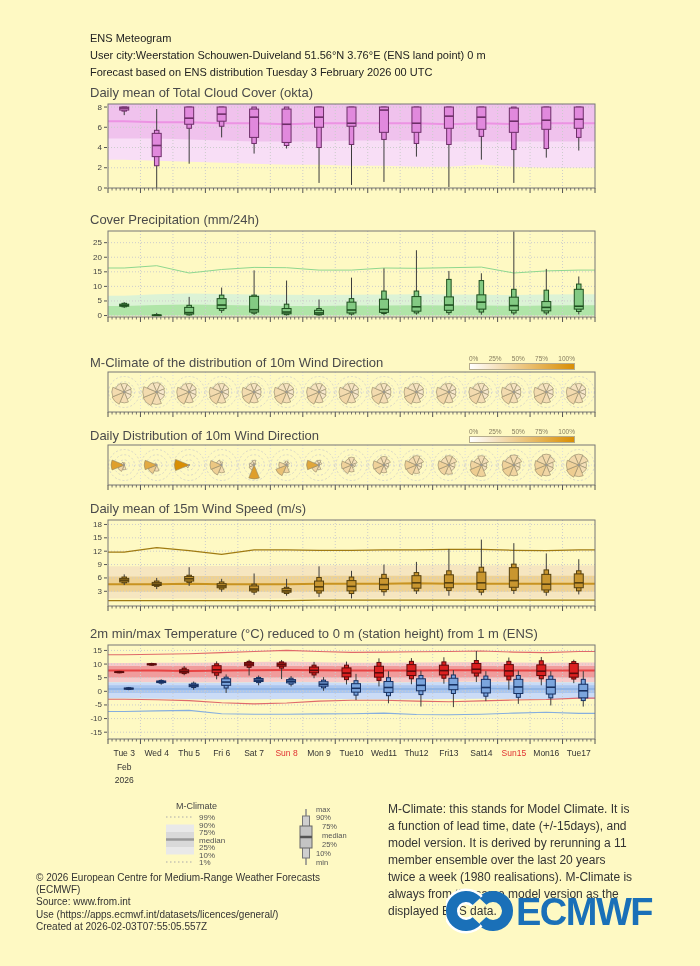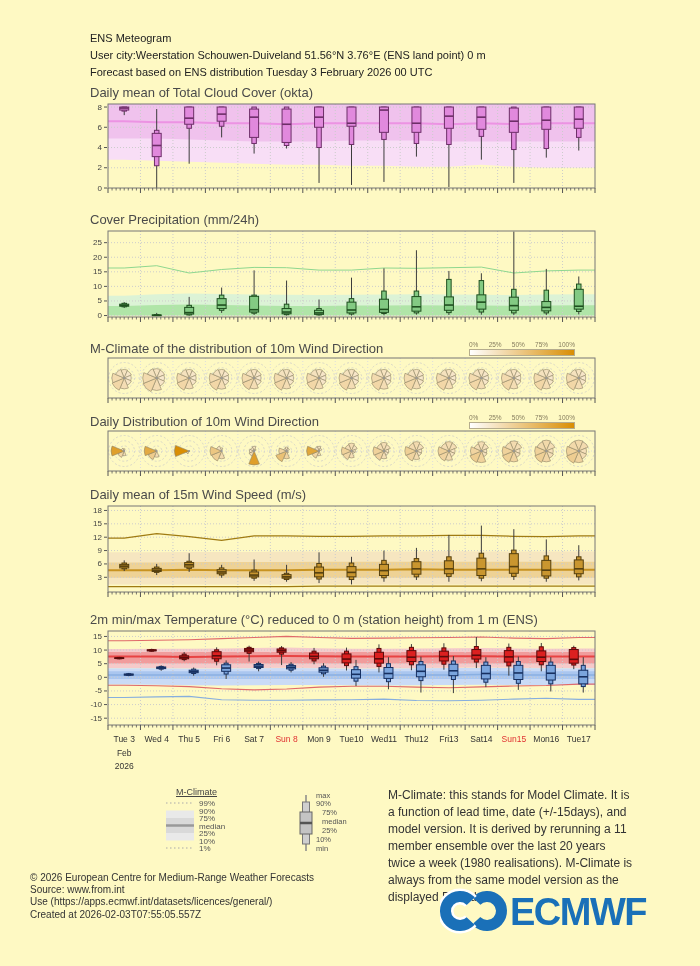--- a/index.html
+++ b/index.html
@@ -9,24 +9,24 @@
   .charts{margin-left:78px;}
   .chart-section{margin-top:4px;}
   .chart-head{display:flex;justify-content:space-between;align-items:flex-end;height:15px;}
   .chart-title{font-size:13px;color:#4a4a4a;margin-left:12px;white-space:nowrap;}
   .scale-legend{margin-right:125px;width:106px;}
   .scale-ticks{display:flex;justify-content:space-between;font-size:6.5px;color:#857c5e;margin-bottom:1px;}
   .scale-bar{height:5px;border:1px solid #b5ac8d;background:linear-gradient(to right,#ffffff,#d98e04);}
   svg text{font-family:"Liberation Sans",sans-serif;}
   .legend-block{display:flex;margin:10px 0 0 162px;}
   .mclim-col{width:128px;}
-  .mclim-title{font-size:9px;color:#444;margin-left:14px;text-decoration:underline;}
+  .mclim-title{font-size:9px;color:#444;margin-left:14px;}
   .ens-col{width:84px;margin-left:4px;padding-top:2px;}
   .about-col{width:245px;margin-left:10px;font-size:12px;color:#333;line-height:1.42;}
-  .footer{position:absolute;left:30px;top:872px;width:650px;font-size:10px;color:#333;line-height:1.22;}
+  .footer{position:absolute;left:36px;top:872px;width:650px;font-size:10px;color:#333;line-height:1.22;}
   .footer-line{white-space:nowrap;}
   .logo-wrap{position:absolute;right:0px;top:14px;}
 </style>
 </head>
 <body>
 
 <div class="page">
 
   <div class="header">
     <div>ENS Meteogram</div>
@@ -475,21 +475,21 @@
             <line x1="492.65000000000003" y1="90" x2="492.65000000000003" y2="92.5" stroke="#555" stroke-width="0.8"></line>
             <line x1="496.70833333333337" y1="90" x2="496.70833333333337" y2="92.5" stroke="#555" stroke-width="0.8"></line>
             <line x1="500.7666666666667" y1="90" x2="500.7666666666667" y2="92.5" stroke="#555" stroke-width="0.8"></line>
             <line x1="504.82500000000005" y1="90" x2="504.82500000000005" y2="92.5" stroke="#555" stroke-width="0.8"></line>
             <line x1="508.8833333333334" y1="90" x2="508.8833333333334" y2="92.5" stroke="#555" stroke-width="0.8"></line>
             <line x1="512.9416666666667" y1="90" x2="512.9416666666667" y2="92.5" stroke="#555" stroke-width="0.8"></line>
             <line x1="517" y1="90" x2="517" y2="95" stroke="#555" stroke-width="1"></line>
           </svg></div>
     </div>
 
-    <div class="chart-section" style="margin-top:8px">
+    <div class="chart-section" style="margin-top:22px">
       <div class="chart-head">
         <span class="chart-title">M-Climate of the distribution of 10m Wind Direction</span>
         <div class="scale-legend">
           <div class="scale-ticks">
             <span>0%</span>
             <span>25%</span>
             <span>50%</span>
             <span>75%</span>
             <span>100%</span>
           </div>
@@ -1702,20 +1702,21 @@
             <text x="28" y="44" font-size="7.5" fill="#555">25%</text>
             <text x="22" y="53" font-size="7.5" fill="#555">10%</text>
             <text x="22" y="62" font-size="7.5" fill="#555">min</text>
           </svg></div>
     </div>
     <div class="about-col">M-Climate: this stands for Model Climate. It is a function of lead time, date (+/-15days), and model version. It is derived by rerunning a 11 member ensemble over the last 20 years twice a week (1980 realisations). M-Climate is always from the same model version as the displayed ENS data.</div>
   </div>
 
   <div class="footer">
     <div class="footer-line">© 2026 European Centre for Medium-Range Weather Forecasts</div>
+    <div class="footer-line">(ECMWF)</div>
     <div class="footer-line">Source: www.from.int</div>
     <div class="footer-line">Use (https://apps.ecmwf.int/datasets/licences/general/)</div>
     <div class="footer-line">Created at 2026-02-03T07:55:05.557Z</div>
     <div class="logo-wrap" id="ecmwf-logo"><svg width="240" height="50" viewBox="0 0 240 50">
           <circle cx="47" cy="25" r="14.5" fill="none" stroke="#1a70b8" stroke-width="11" stroke-dasharray="69.2 21.9" transform="rotate(223 47 25)"></circle>
           <circle cx="20" cy="25" r="14.5" fill="none" stroke="#ffffff" stroke-width="16" stroke-dasharray="69.2 21.9" transform="rotate(43 20 25)"></circle>
           <circle cx="20" cy="25" r="14.5" fill="none" stroke="#1a70b8" stroke-width="11" stroke-dasharray="69.2 21.9" transform="rotate(43 20 25)"></circle>
           <text x="70" y="39" font-size="38" font-weight="bold" fill="#1a70b8" letter-spacing="-1.5">ECMWF</text>
         </svg></div>
   </div>

